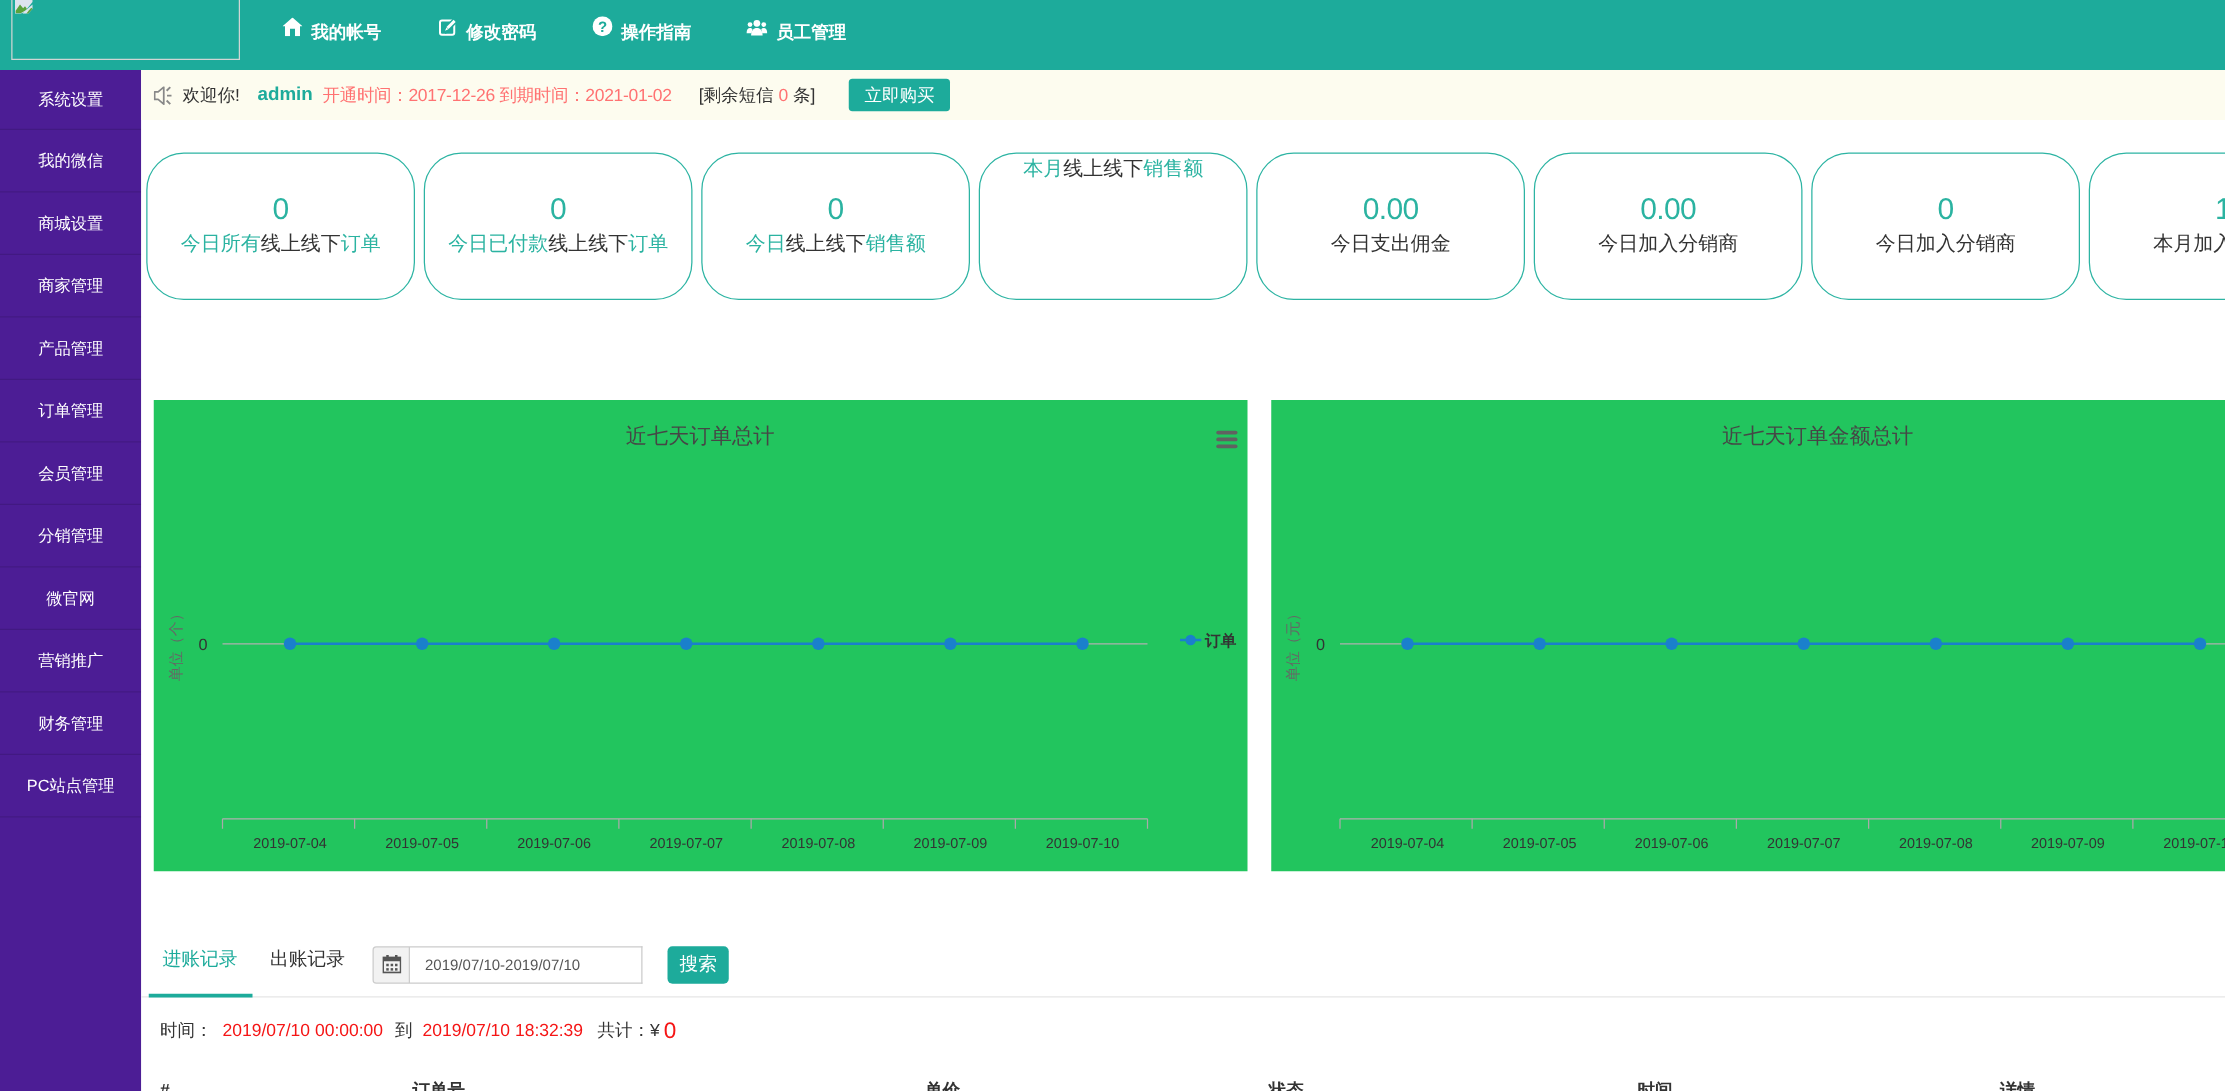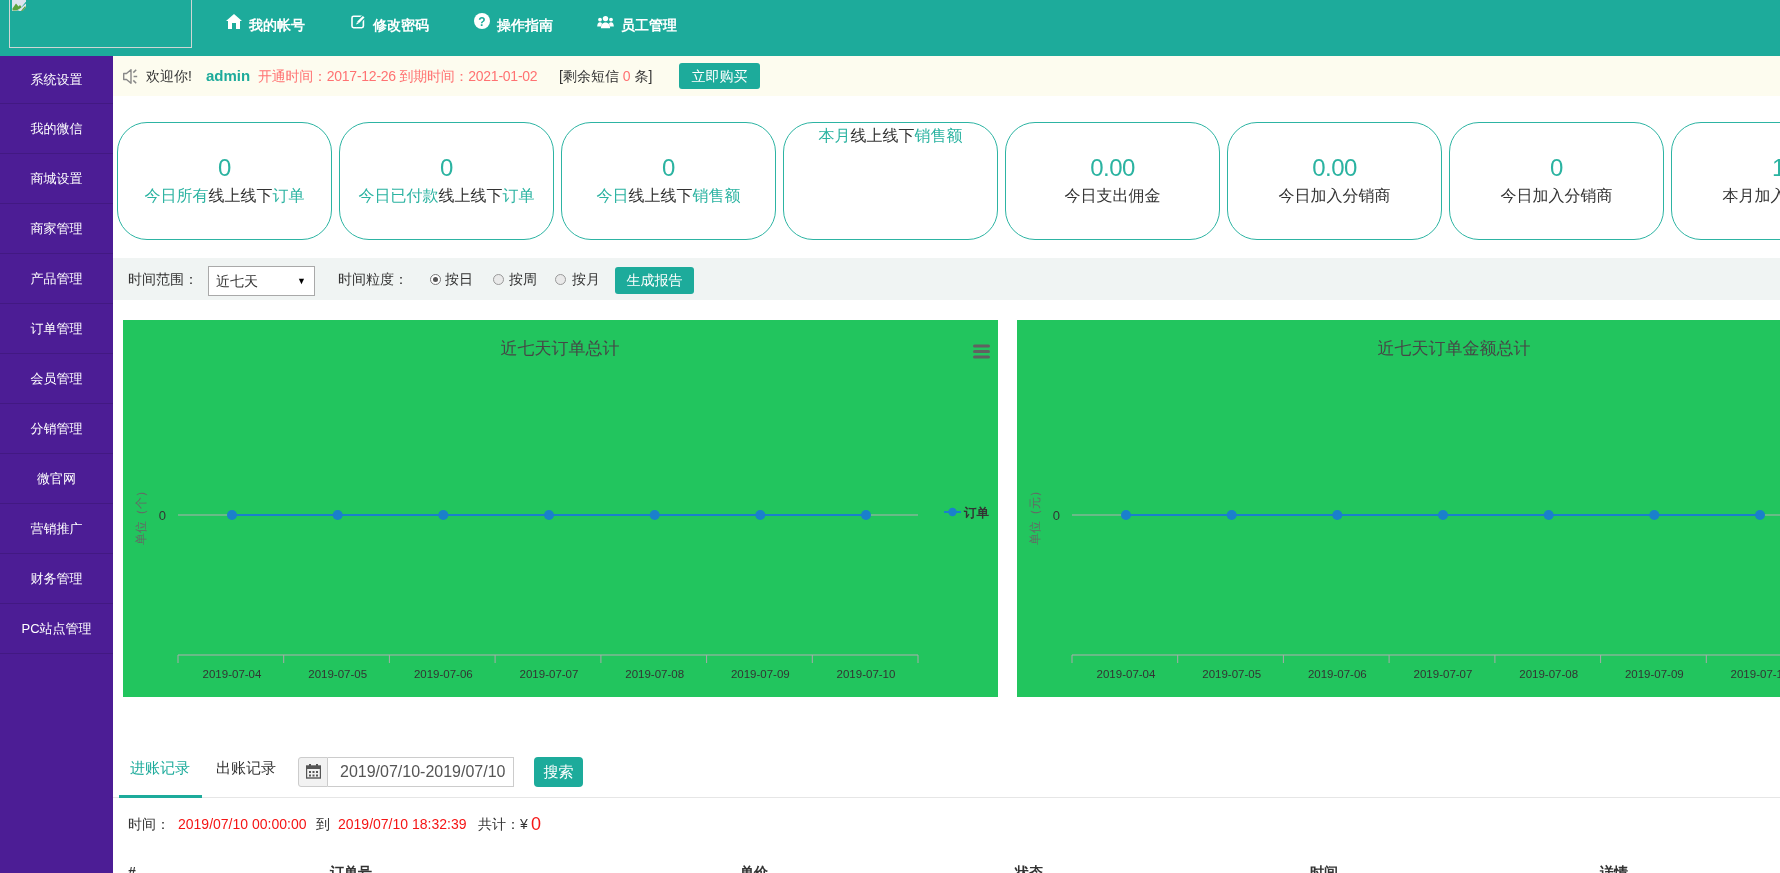--- a/index.html
+++ b/index.html
@@ -137,33 +137,20 @@
   </div>
   <div class="card" style="left:1336px">
     <div class="num">0</div>
     <div class="lbl">今日加入分销商</div>
   </div>
   <div class="card" style="left:1558px">
     <div class="num">1</div>
     <div class="lbl">本月加入分销商</div>
   </div>
 
-  <div id="filter">
-    <span style="left:15px;top:0;line-height:42px;font-size:14px;color:#333">时间范围：</span>
-    <div style="left:95px;top:8px;width:107px;height:30px;background:#fff;border:1px solid #a9a9a9;font-size:14px;color:#333;line-height:28px;padding-left:7px">近七天<span style="position:absolute;right:8px;top:0;font-size:9px;color:#000">▼</span></div>
-    <span style="left:225px;top:0;line-height:42px;font-size:14px;color:#333">时间粒度：</span>
-    <span style="left:317px;top:16px;width:11px;height:11px;border:1px solid #777;border-radius:50%;background:#fff"></span>
-    <span style="left:320px;top:19px;width:5px;height:5px;border-radius:50%;background:#555"></span>
-    <span style="left:332px;top:0;line-height:42px;font-size:14px;color:#333">按日</span>
-    <span style="left:380px;top:16px;width:11px;height:11px;border:1px solid #999;border-radius:50%;background:#e9e9e9"></span>
-    <span style="left:396px;top:0;line-height:42px;font-size:14px;color:#333">按周</span>
-    <span style="left:442px;top:16px;width:11px;height:11px;border:1px solid #999;border-radius:50%;background:#e9e9e9"></span>
-    <span style="left:459px;top:0;line-height:42px;font-size:14px;color:#333">按月</span>
-    <div class="btn" style="left:502px;top:9px;width:79px;height:27px;line-height:27px;font-size:14px">生成报告</div>
-  </div>
 
   <div class="chart" style="left:10px">
     <svg width="875" height="377">
       <text x="437" y="34" font-size="17" fill="#464646" text-anchor="middle">近七天订单总计</text>
       <g fill="#616161">
         <rect x="850" y="24.5" width="17" height="3" rx="1.5"></rect>
         <rect x="850" y="30" width="17" height="3" rx="1.5"></rect>
         <rect x="850" y="35.5" width="17" height="3" rx="1.5"></rect>
       </g>
       <text transform="translate(21.5,195) rotate(-90)" font-size="12" fill="#666" text-anchor="middle">单位（个）</text>
@@ -259,21 +246,21 @@
       <g fill="#555">
         <rect x="3" y="7" width="2" height="2"></rect>
           <rect x="6.5" y="7" width="2" height="2"></rect>
           <rect x="10" y="7" width="2" height="2"></rect>
         <rect x="3" y="10.5" width="2" height="2"></rect>
           <rect x="6.5" y="10.5" width="2" height="2"></rect>
           <rect x="10" y="10.5" width="2" height="2"></rect>
       </g>
     </svg>
   </div>
-  <div class="abs" style="left:215px;top:701px;width:186px;height:30px;background:#fff;border:1px solid #ccc;border-left:none;line-height:28px;font-size:16px;color:#555;padding-left:12px">2019/07/10-2019/07/10</div>
+  <div class="abs" style="left:215px;top:701px;width:186px;height:30px;background:#fff;border:1px solid #ccc;border-left:none;line-height:28px;font-size:12px;color:#555;padding-left:12px">2019/07/10-2019/07/10</div>
   <div class="btn abs" style="left:421px;top:701px;width:49px;height:30px;line-height:30px;font-size:15px;border-radius:4px">搜索</div>
 
   <div id="timerow">
     <span style="left:15px;color:#333">时间：</span>
     <span style="left:65px" class="red2">2019/07/10 00:00:00</span>
     <span style="left:203px;color:#333">到</span>
     <span style="left:225px" class="red2">2019/07/10 18:32:39</span>
     <span style="left:365px;color:#333">共计：¥</span>
     <span style="left:418px;font-size:18px" class="red2">0</span>
   </div>

